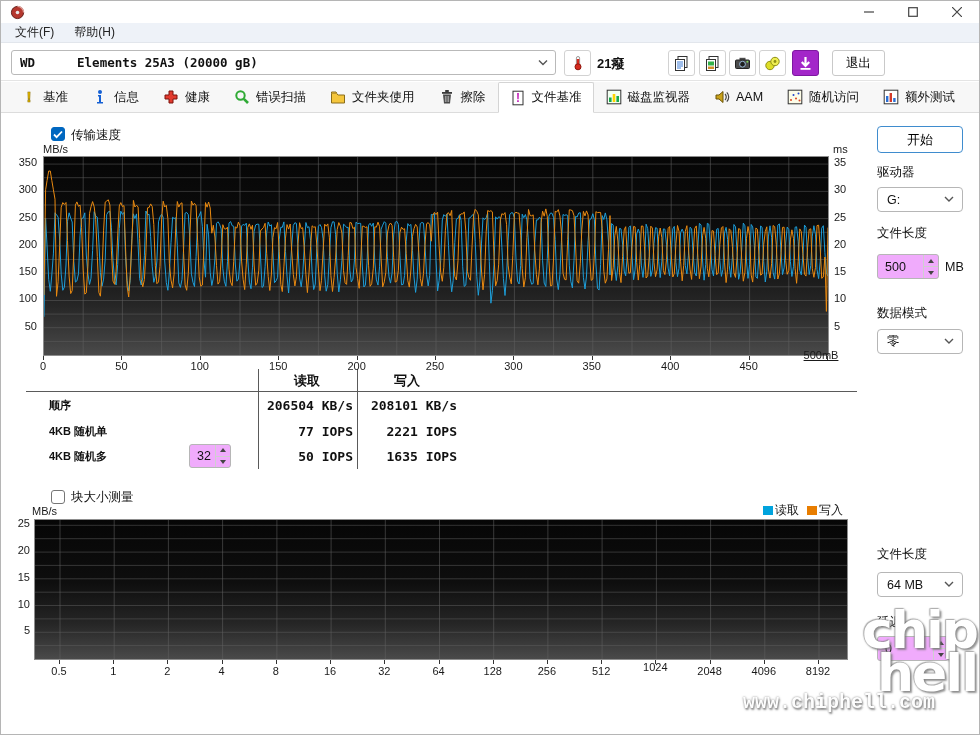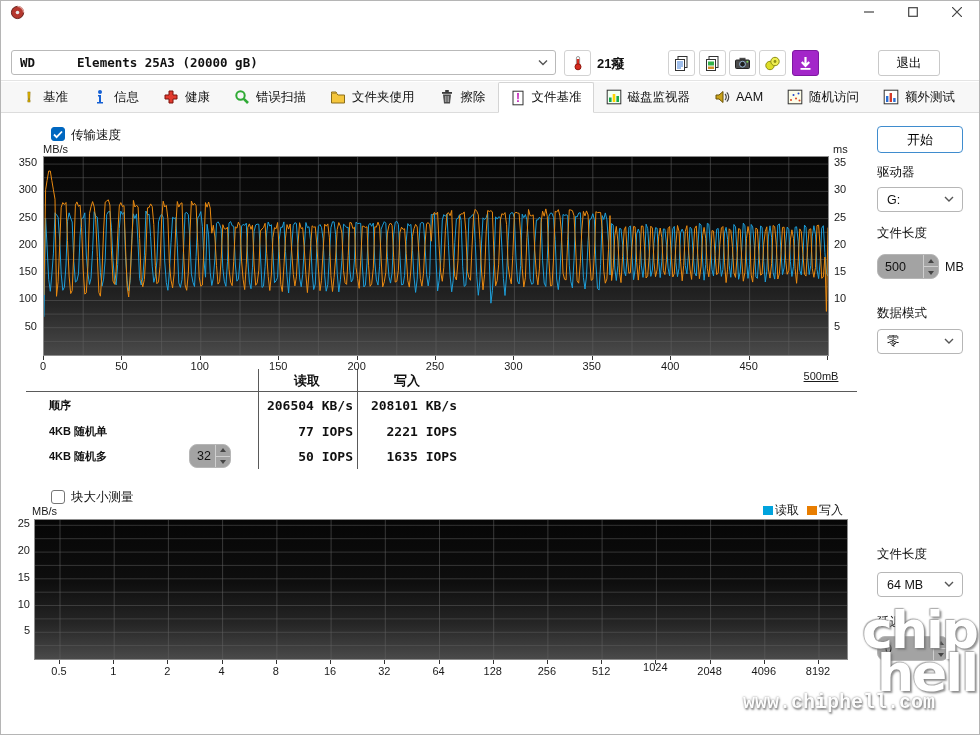--- a/index.html
+++ b/index.html
@@ -19,42 +19,42 @@
   
   .toolbar{position:absolute;left:0;top:42px;width:100%;height:38px;background:#ffffff;border-bottom:1px solid #e4e4e4;}
   .combo{position:absolute;display:flex;align-items:center;background:#fff;border:1px solid #b9b9b9;border-radius:3px;}
   .drive-combo{left:10px;top:7px;width:545px;height:25px;font-family:"DejaVu Sans Mono",monospace;font-size:12.5px;font-weight:600;}
   .drive-combo .vendor{margin-left:8px;}
   .drive-combo .model{margin-left:42px;}
   .combo .chev{position:absolute;right:7px;top:50%;transform:translateY(-50%);}
   .toolbtn{position:absolute;width:27px;height:26px;top:7px;background:#fff;border:1px solid #d2d2d2;border-radius:3px;
            display:flex;align-items:center;justify-content:center;padding:0;}
   .temp-label{position:absolute;left:596px;top:12px;font-size:13px;font-weight:bold;}
-  .exit-btn{position:absolute;left:831px;top:7px;width:62px;height:26px;background:#fff;border:1px solid #c9c9c9;border-radius:3px;
-            font-size:12.5px;font-family:"Liberation Sans",sans-serif;display:flex;align-items:center;justify-content:center;margin-left:46px;}
+  .exit-btn{position:absolute;left:831px;top:7px;width:53px;height:26px;background:#fff;border:1px solid #c9c9c9;border-radius:3px;
+            font-size:12.5px;font-family:"Liberation Sans",sans-serif;display:flex;align-items:center;justify-content:center;}
   
   .tabbar{position:absolute;left:0;top:81px;width:100%;height:31px;background:#f7f7f7;border-bottom:1px solid #dcdcdc;
           display:flex;align-items:stretch;padding-left:8px;}
   .tab{display:flex;align-items:center;gap:6px;padding:0 11px;font-size:12.5px;color:#111;border:1px solid transparent;}
   .tab .ticon{width:16px;height:16px;display:inline-flex;}
   .tab.active{background:#fff;border:1px solid #d4d4d4;border-bottom:1px solid #fff;margin-bottom:-1px;border-radius:2px 2px 0 0;}
   
   .lbl{position:absolute;font-size:12.5px;color:#111;}
   .axis{position:absolute;font-size:11px;color:#1a1a1a;}
   .tick{position:absolute;font-size:11px;color:#1a1a1a;transform:translateX(-50%);white-space:nowrap;}
   .ytick{position:absolute;font-size:11px;color:#1a1a1a;text-align:right;width:30px;}
   .ytick-r{position:absolute;font-size:11px;color:#1a1a1a;text-align:left;width:30px;}
   .tickmark{position:absolute;width:1px;height:4px;background:#333;}
   .chartbox{position:absolute;border:1px solid #8d8d8d;}
   .checkbox{position:absolute;width:14px;height:14px;border-radius:3px;border:1px solid #767676;background:#fff;display:flex;align-items:center;justify-content:center;}
   .checkbox.checked{background:#0067c0;border-color:#0067c0;}
   
   .select{position:absolute;height:25px;background:#fff;border:1px solid #b6b6b6;border-radius:4px;display:flex;align-items:center;font-size:12.5px;}
   .select .val{margin-left:9px;}
-  .spin{position:absolute;height:25px;background:#a3a3a3;border:1px solid #b6b6b6;border-radius:8px;display:flex;font-size:12.5px;}
+  .spin{position:absolute;height:25px;background:#f0abfc;border:1px solid #b6b6b6;border-radius:3px;display:flex;font-size:12.5px;}
   .spin .val{flex:1;display:flex;align-items:center;padding-left:7px;}
   .spin .arrows{width:15px;border-left:1px solid #cfcfcf;display:flex;flex-direction:column;}
   .spin .arr{flex:1;display:flex;align-items:center;justify-content:center;}
   .spin .arr+.arr{border-top:1px solid #cfcfcf;}
   .tri-up{width:0;height:0;border-left:3px solid transparent;border-right:3px solid transparent;border-bottom:4px solid #444;}
   .tri-down{width:0;height:0;border-left:3px solid transparent;border-right:3px solid transparent;border-top:4px solid #444;}
   .start-btn{position:absolute;left:876px;top:125px;width:86px;height:27px;background:#fff;border:1.5px solid #3f8cce;border-radius:4px;
              font-size:13px;display:flex;align-items:center;justify-content:center;font-family:"Liberation Sans",sans-serif;}
   
   .tline{position:absolute;background:#5a5a5a;}
@@ -100,20 +100,24 @@
           </svg>
         </div>
       <div class="winbtn">
           <svg width="10" height="10" viewBox="0 0 10 10">
             <path d="M0 0l10 10M10 0L0 10" stroke="#444" stroke-width="1.2"></path>
           </svg>
         </div>
     </div>
   </div>
 
+  <div class="menubar">
+    <span class="menuitem">文件(F)</span>
+    <span class="menuitem">帮助(H)</span>
+  </div>
 
   <div class="toolbar">
     <div class="combo drive-combo">
       <span class="vendor">WD</span>
       <span class="model">Elements 25A3 (20000 gB)</span>
       <span class="chev">
           <svg width="10" height="7" viewBox="0 0 10 7">
             <path d="M1 1l4 4 4-4" fill="none" stroke="#555" stroke-width="1.4"></path>
           </svg>
         </span>
@@ -521,21 +525,21 @@
       <span class="tick" style="left: 434px; top: 359px;">250</span>
       <span class="tickmark" style="left: 512.4px; top: 355px;"></span>
       <span class="tick" style="left: 512.4px; top: 359px;">300</span>
       <span class="tickmark" style="left: 590.8px; top: 355px;"></span>
       <span class="tick" style="left: 590.8px; top: 359px;">350</span>
       <span class="tickmark" style="left: 669.2px; top: 355px;"></span>
       <span class="tick" style="left: 669.2px; top: 359px;">400</span>
       <span class="tickmark" style="left: 747.6px; top: 355px;"></span>
       <span class="tick" style="left: 747.6px; top: 359px;">450</span>
       <span class="tickmark" style="left: 826px; top: 355px;"></span>
-      <span class="tick" style="left: 820px; top: 369px; text-decoration: underline;">500mB</span>
+      <span class="tick" style="left: 820px; top: 348px; text-decoration: underline;">500mB</span>
       <span class="ytick" style="left: -1px; top: 516.346px;">25</span>
       <span class="ytick" style="left: -1px; top: 543.077px;">20</span>
       <span class="ytick" style="left: -1px; top: 569.808px;">15</span>
       <span class="ytick" style="left: -1px; top: 596.538px;">10</span>
       <span class="ytick" style="left: -1px; top: 623.269px;">5</span>
       <span class="tickmark" style="left: 58px; top: 659px;"></span>
       <span class="tick" style="left: 58px; top: 664px;">0.5</span>
       <span class="tickmark" style="left: 112.214px; top: 659px;"></span>
       <span class="tick" style="left: 112.214px; top: 664px;">1</span>
       <span class="tickmark" style="left: 166.429px; top: 659px;"></span>

